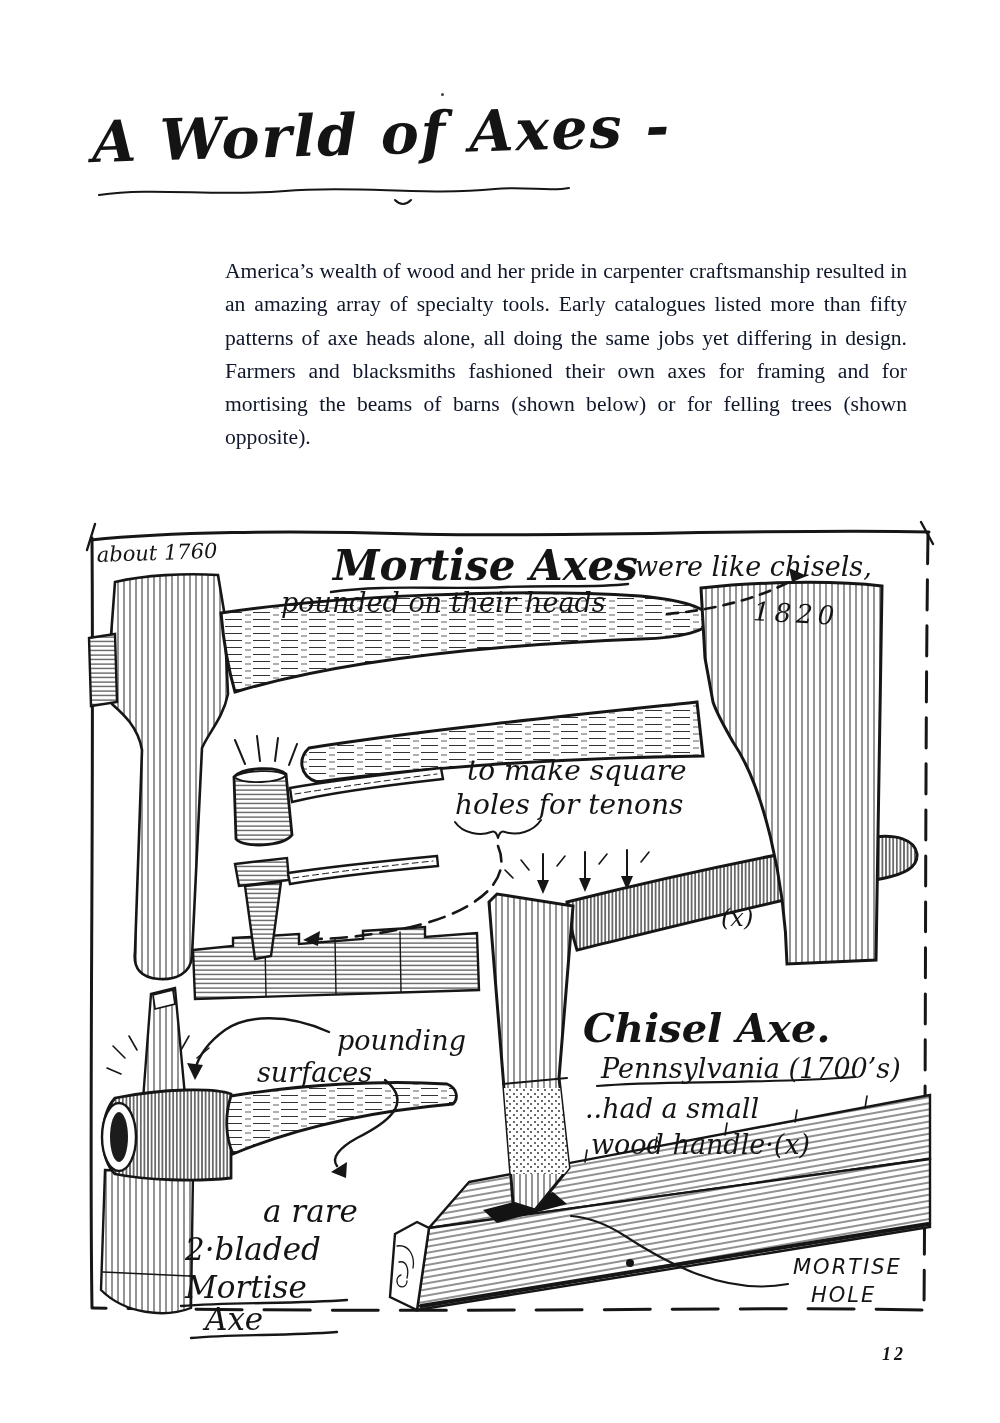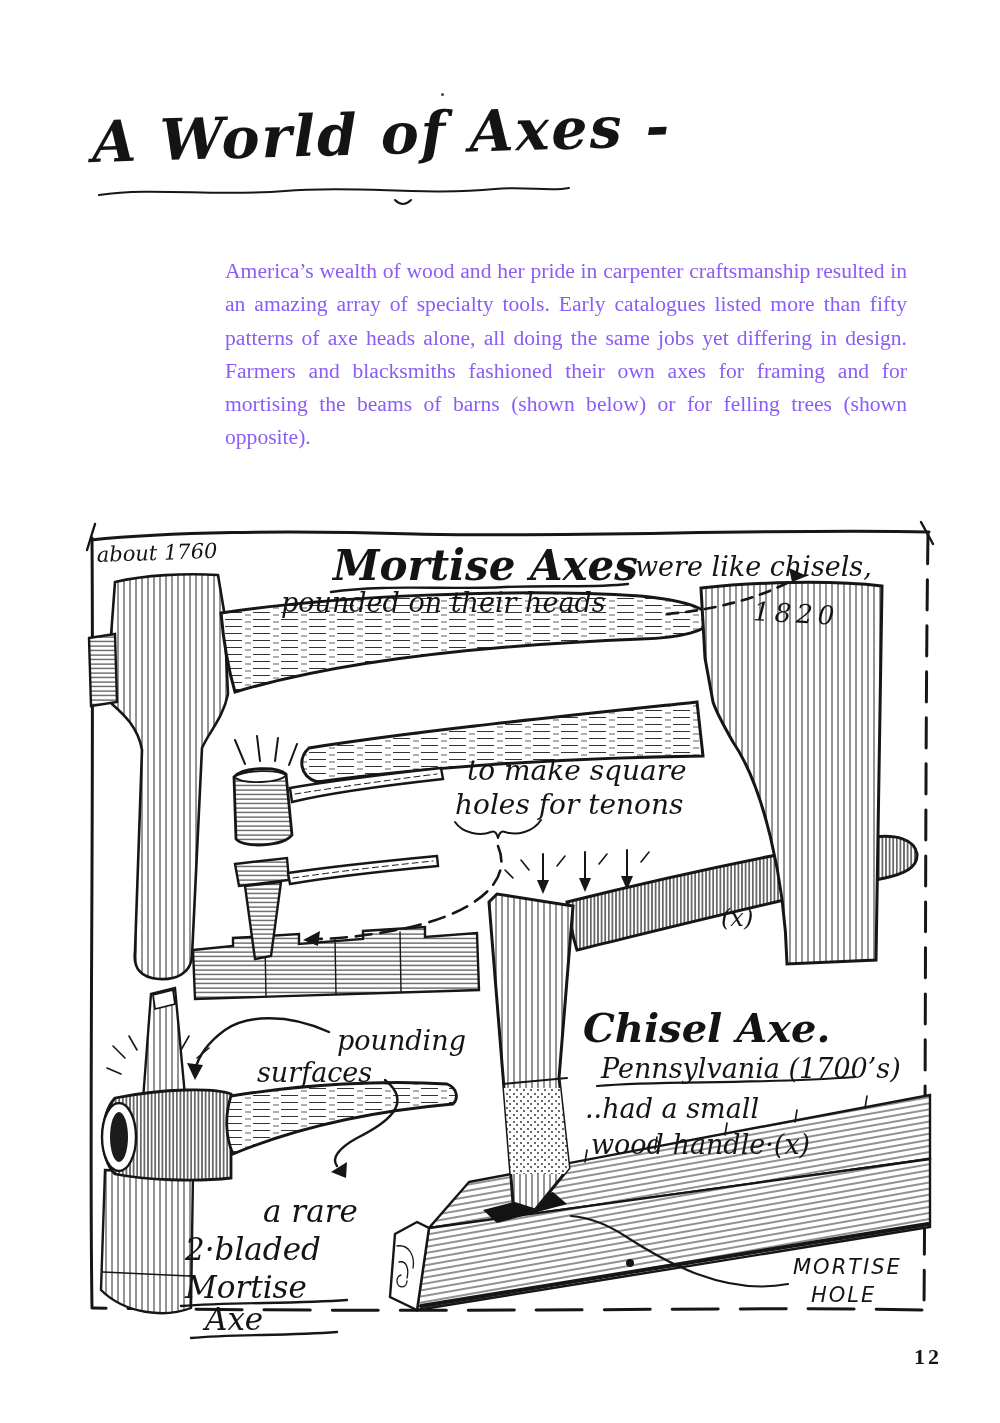--- a/index.html
+++ b/index.html
@@ -4,24 +4,24 @@
 <style>
   html,body{margin:0;padding:0;background:#888;}
   .sheet{position:relative;width:1000px;height:1423px;background:#ffffff;overflow:hidden;
          font-family:"Liberation Serif",serif;color:#141414;}
   .title{position:absolute;left:92px;top:108px;width:560px;
          font-family:"DejaVu Serif",serif;font-style:italic;font-weight:bold;
          font-size:57px;letter-spacing:2px;transform:rotate(-1.6deg);transform-origin:left center;
          white-space:nowrap;}
   .title-underline{position:absolute;left:95px;top:180px;}
   .bodycopy{position:absolute;left:225px;top:255px;width:682px;
-            font-size:21.6px;line-height:1.54;text-align:justify;color:#8b5cf6;}
+            font-size:21.6px;line-height:1.54;text-align:justify;color:#0f172a;}
   .stray-dot{position:absolute;left:441px;top:93px;width:3px;height:3px;border-radius:50%;background:#444;}
-  .pagenum{position:absolute;left:882px;top:1344px;font-weight:bold;
-           font-size:22px;letter-spacing:3px;margin-left:32px;}
+  .pagenum{position:absolute;left:882px;top:1344px;font-style:italic;font-weight:bold;
+           font-size:18px;letter-spacing:3px;}
   .ill{position:absolute;left:85px;top:518px;}
   text{fill:#141414;}
   .hand{font-family:"DejaVu Serif",serif;font-style:italic;}
   .handcaps{font-family:"DejaVu Sans",sans-serif;font-style:italic;letter-spacing:2px;}
   .ink{stroke:#161616;fill:none;stroke-linecap:round;stroke-linejoin:round;}
 </style>
 </head>
 <body>
 
 <div class="sheet">

